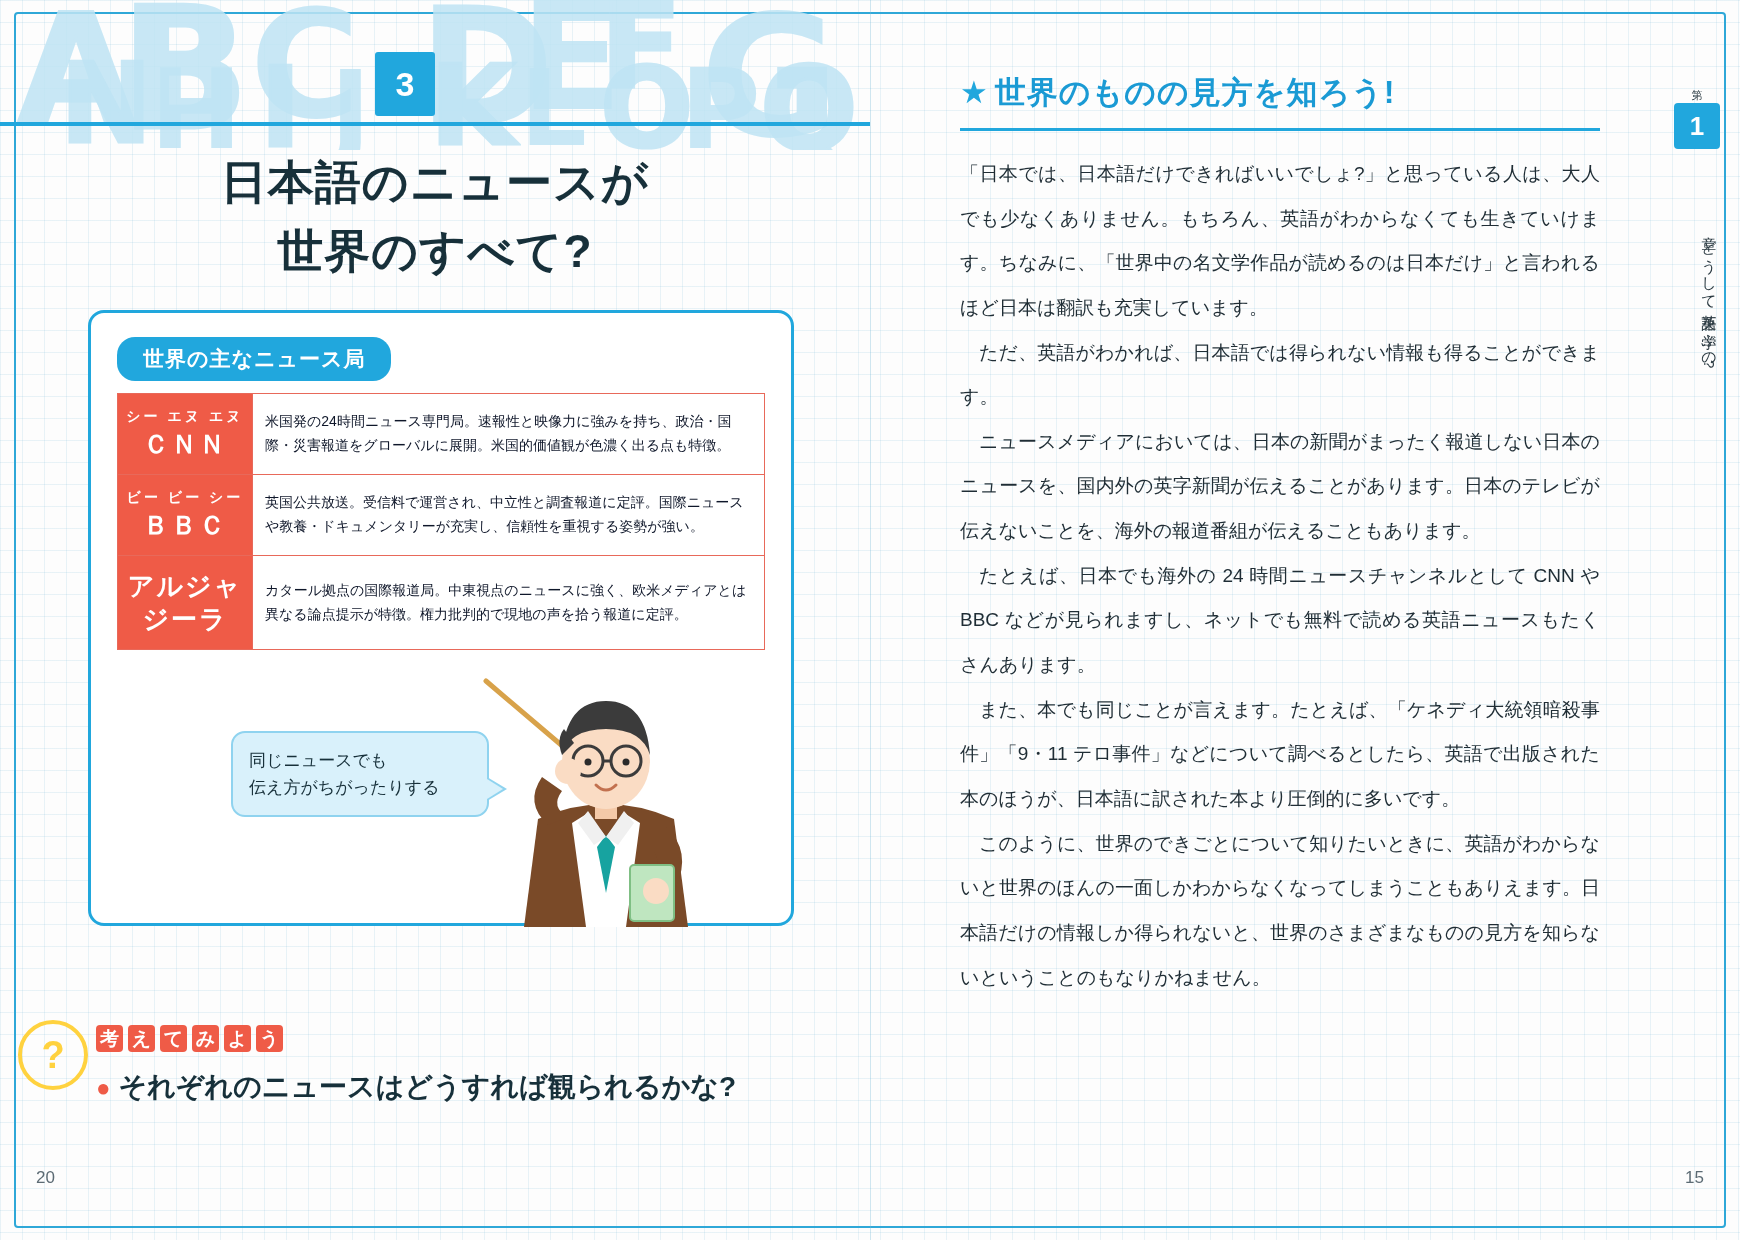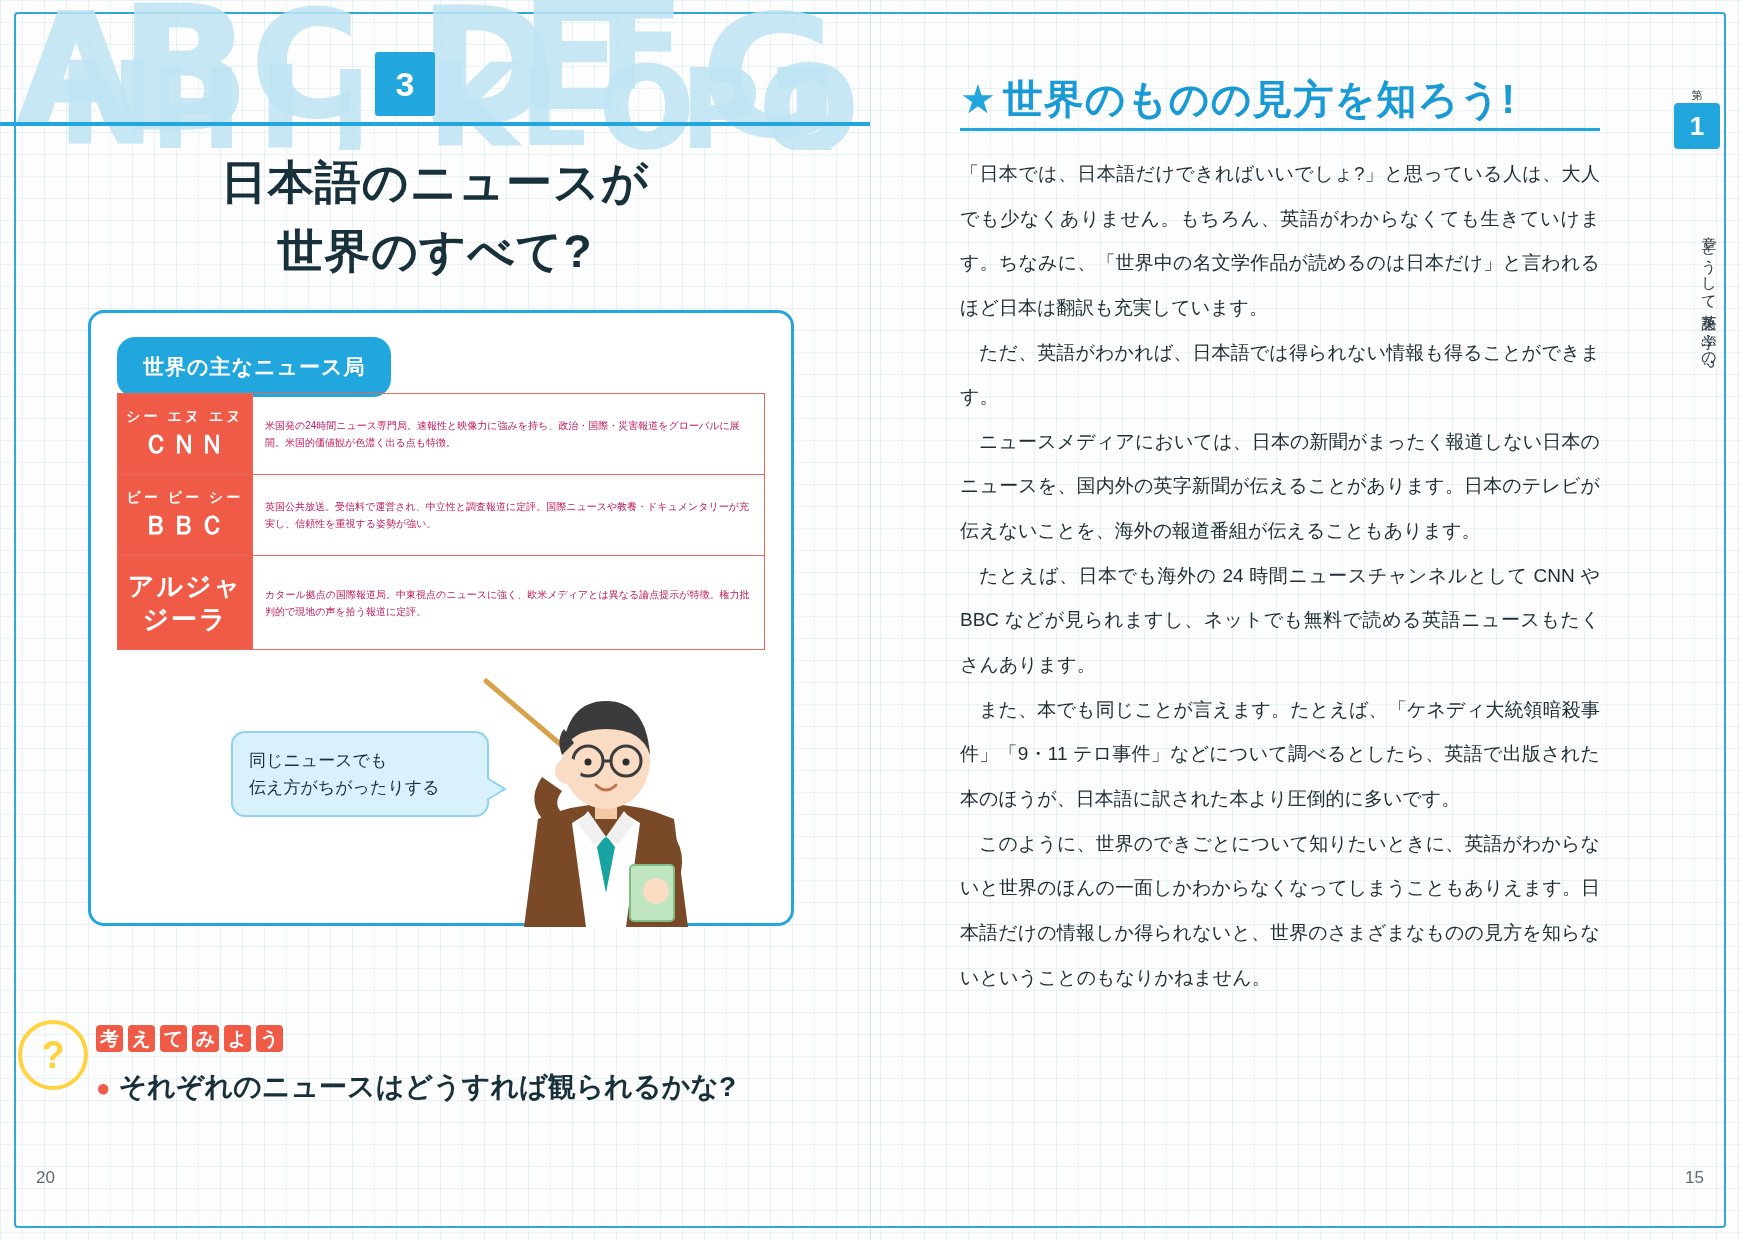--- a/index.html
+++ b/index.html
@@ -60,34 +60,34 @@
   .lesson-title .l2{display:block;}
 
   
   .news-card{
     position:absolute;left:88px;top:310px;width:700px;height:610px;
     border:3px solid #21a7dd;border-radius:16px;background:#ffffff;
   }
   .news-card-title{
     position:absolute;left:26px;top:24px;
     background:#21a7dd;color:#fff;border-radius:18px;
-    padding:16px 26px;font-size:21px;font-weight:700;letter-spacing:1px;
+    padding:8px 26px;font-size:21px;font-weight:700;letter-spacing:1px;
   }
   .news-table{
     position:absolute;left:26px;top:80px;width:648px;
     border-collapse:collapse;table-layout:fixed;
   }
   .news-table td{border:1px solid #e8695a;vertical-align:middle;}
   .nt-name{
     width:126px;background:#ef5b47;color:#fff;text-align:center;
     font-size:26px;font-weight:700;letter-spacing:2px;padding:14px 4px;line-height:1.25;
   }
   .nt-name .mini{display:block;font-size:14px;letter-spacing:3px;font-weight:700;margin-bottom:2px;}
   .nt-desc{
-    padding:12px 12px;font-size:10px;line-height:1.7;color:#be185d;
+    padding:12px 12px;font-size:14px;line-height:1.7;color:#0f172a;
   }
 
   
   .bubble{
     position:absolute;left:228px;top:727px;width:222px;
     background:#d9f1fb;border:2px solid #8fd3ef;border-radius:14px;
     padding:14px 16px;font-size:17px;line-height:1.6;color:#17303a;
   }
   .bubble:after{
     content:"";position:absolute;right:-16px;top:46px;
@@ -122,21 +122,21 @@
     position:absolute;left:96px;top:1068px;width:720px;
     font-size:28px;font-weight:700;color:#17303a;
   }
   .q-bullet{color:#ef5b47;margin-right:8px;font-size:24px;}
   .pg-left{position:absolute;left:36px;top:1168px;font-size:17px;color:#5c6b74;}
 
   
   .right-page{position:absolute;left:870px;top:0;width:870px;height:1240px;}
   .r-head{
     position:absolute;left:90px;top:72px;width:630px;
-    font-size:40px;font-weight:700;color:#1a9ad4;letter-spacing:1px;
+    font-size:31px;font-weight:700;color:#1a9ad4;letter-spacing:1px;
   }
   .r-head .star{color:#21a7dd;margin-right:6px;}
   .r-rule{
     position:absolute;left:90px;top:128px;width:640px;height:3px;background:#21a7dd;
   }
   .body-text{
     position:absolute;left:90px;top:152px;width:640px;
     font-size:19px;line-height:2.35;color:#1f2d35;text-align:justify;
   }
   .body-text p{margin:0 0 0 0;}

